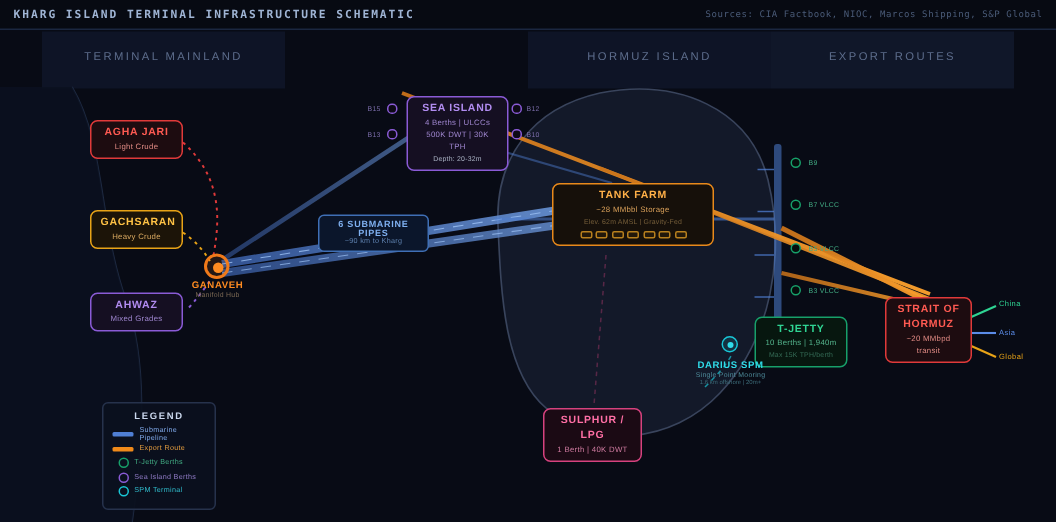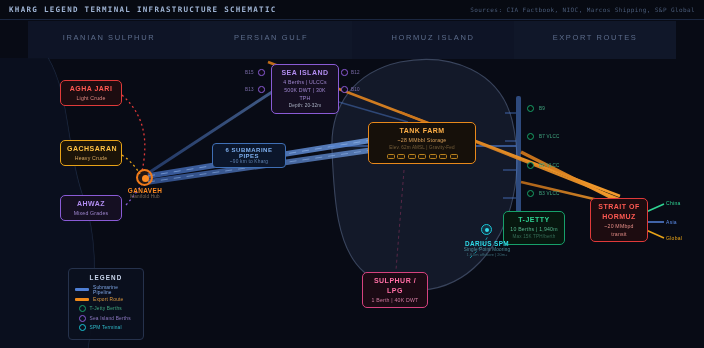--- a/index.html
+++ b/index.html
@@ -101,30 +101,27 @@
   .legend .row span.lbl { font-size:4.8px; letter-spacing:.2px; }
   .sw { width:14px; height:3px; border-radius:1px; flex:none; }
   .swc { width:7px; height:7px; border-radius:50%; flex:none; margin-left:3.5px; }
 </style>
 </head>
 <body>
 
 <div id="stage">
 
   <div class="topbar">
-    <div class="title">KHARG LEGEND TERMINAL INFRASTRUCTURE SCHEMATIC</div>
+    <div class="title">KHARG ISLAND TERMINAL INFRASTRUCTURE SCHEMATIC</div>
     <div class="sources">Sources: CIA Factbook, NIOC, Marcos Shipping, S&amp;P Global</div>
   </div>
 
   <div class="zones">
     <div class="zone z0">
-        <span>IRANIAN SULPHUR</span>
-      </div>
-    <div class="zone z1">
-        <span>PERSIAN GULF</span>
+        <span>TERMINAL MAINLAND</span>
       </div>
     <div class="zone z2">
         <span>HORMUZ ISLAND</span>
       </div>
     <div class="zone z3">
         <span>EXPORT ROUTES</span>
       </div>
   </div>
 
   <svg class="layer" viewBox="0 0 704 348">

